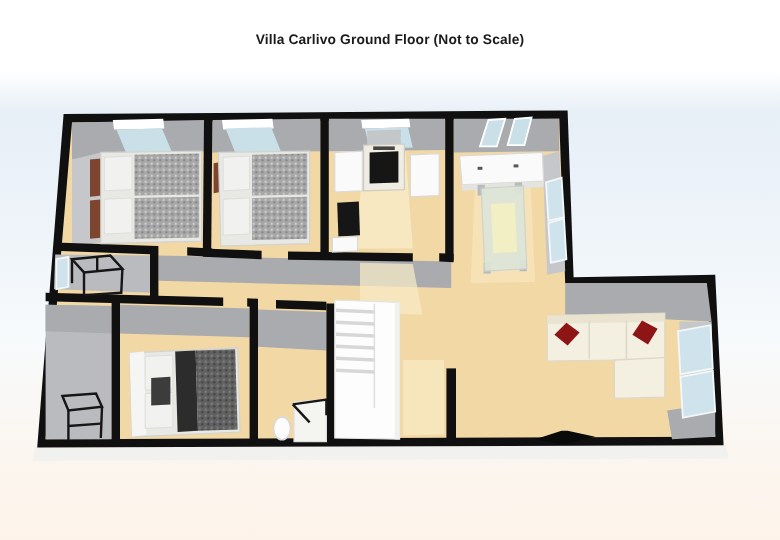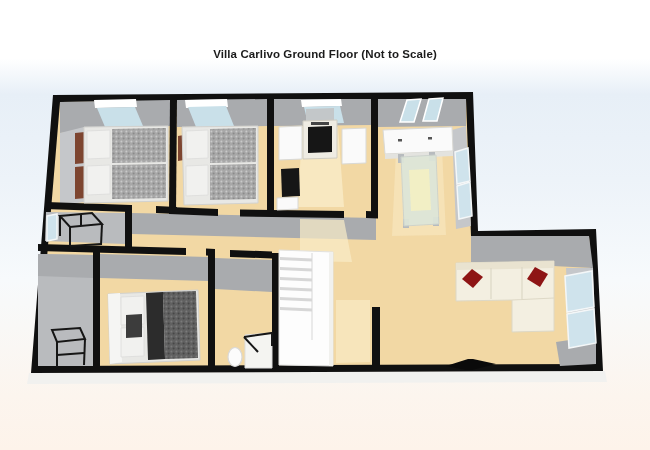--- a/index.html
+++ b/index.html
@@ -1,20 +1,20 @@
 <!DOCTYPE html>
 <html style="--wall: #101010; --wall-face: #a9abae; --wall-face-light: #c5c7ca; --floor: #f2d8a4; --floor-light: #f9ecc8; --floor-gray: #b9bbbe; --window-glass: #cfe3ec; --skylight: #c9e0e9; --bed-linen: #f1f1ef; --bed-blanket: #a8a8a8; --bed-dark: #616161; --bed-throw: #2c2c2c; --wood-brown: #7d4530; --sofa: #f3efe1; --cushion-red: #8e1515; --appliance-white: #fafafa; --appliance-dark: #161616; --glass-table: #dde6d9; --glass-highlight: #f6f1c2; --tv-black: #0a0a0a; --frame-black: #161616; --stair-white: #fdfdfd; --stair-gap: #d7d7d7; --exterior-base: #f1f1ef;"><head>
 <meta charset="utf-8">
 <style>
   html,body{margin:0;padding:0;}
   body{width:650px;height:450px;overflow:hidden;font-family:"Liberation Sans",sans-serif;}
   .canvas{position:relative;width:650px;height:450px;
     background:linear-gradient(180deg,#ffffff 0%,#ffffff 13%,#e7eff7 21%,#edf3f9 40%,#f7fafc 62%,#fcf5ee 88%,#fdf3ea 100%);}
   .title{position:absolute;top:28px;left:0;right:0;text-align:center;
-    font-size:11.5px;font-weight:700;color:#1b1b1b;letter-spacing:.1px;margin-top:20px;}
+    font-size:11.5px;font-weight:700;color:#1b1b1b;letter-spacing:.1px;}
   svg{position:absolute;top:0;left:0;}
   .c-wall{fill:var(--wall);}
   .c-floor{fill:var(--floor);}
   .c-floor-light{fill:var(--floor-light);}
   .c-floor-gray{fill:var(--floor-gray);}
   .c-face{fill:var(--wall-face);}
   .c-face-light{fill:var(--wall-face-light);}
   .c-glass{fill:var(--window-glass);stroke:#f4f7f8;stroke-width:1.5;}
   .c-sky{fill:var(--skylight);}
   .c-white{fill:var(--appliance-white);stroke:#d9d9d6;stroke-width:1;}

